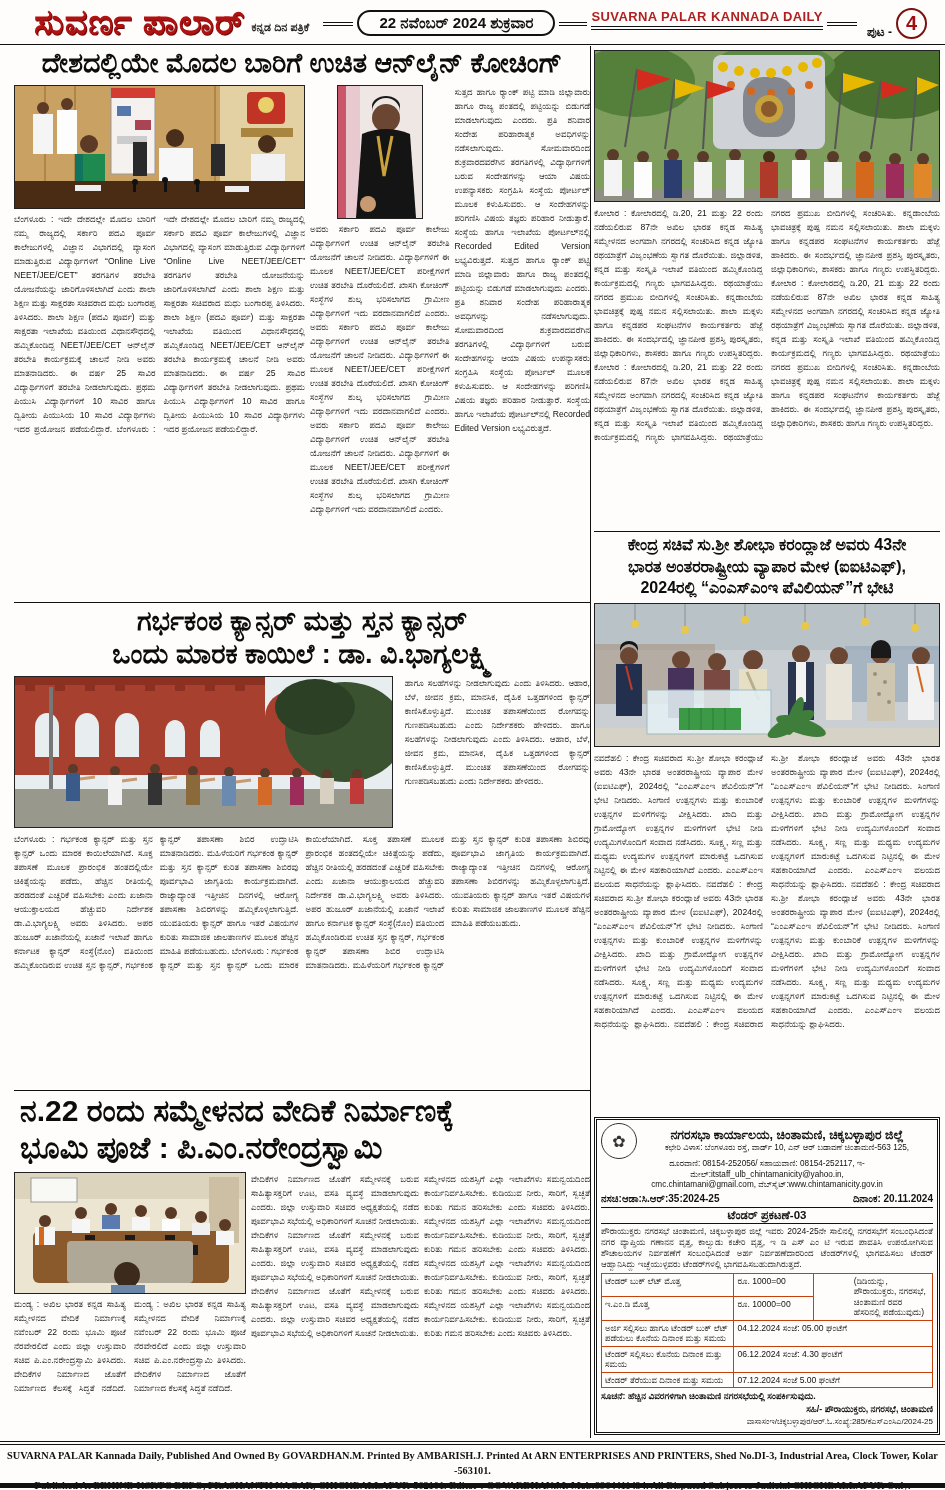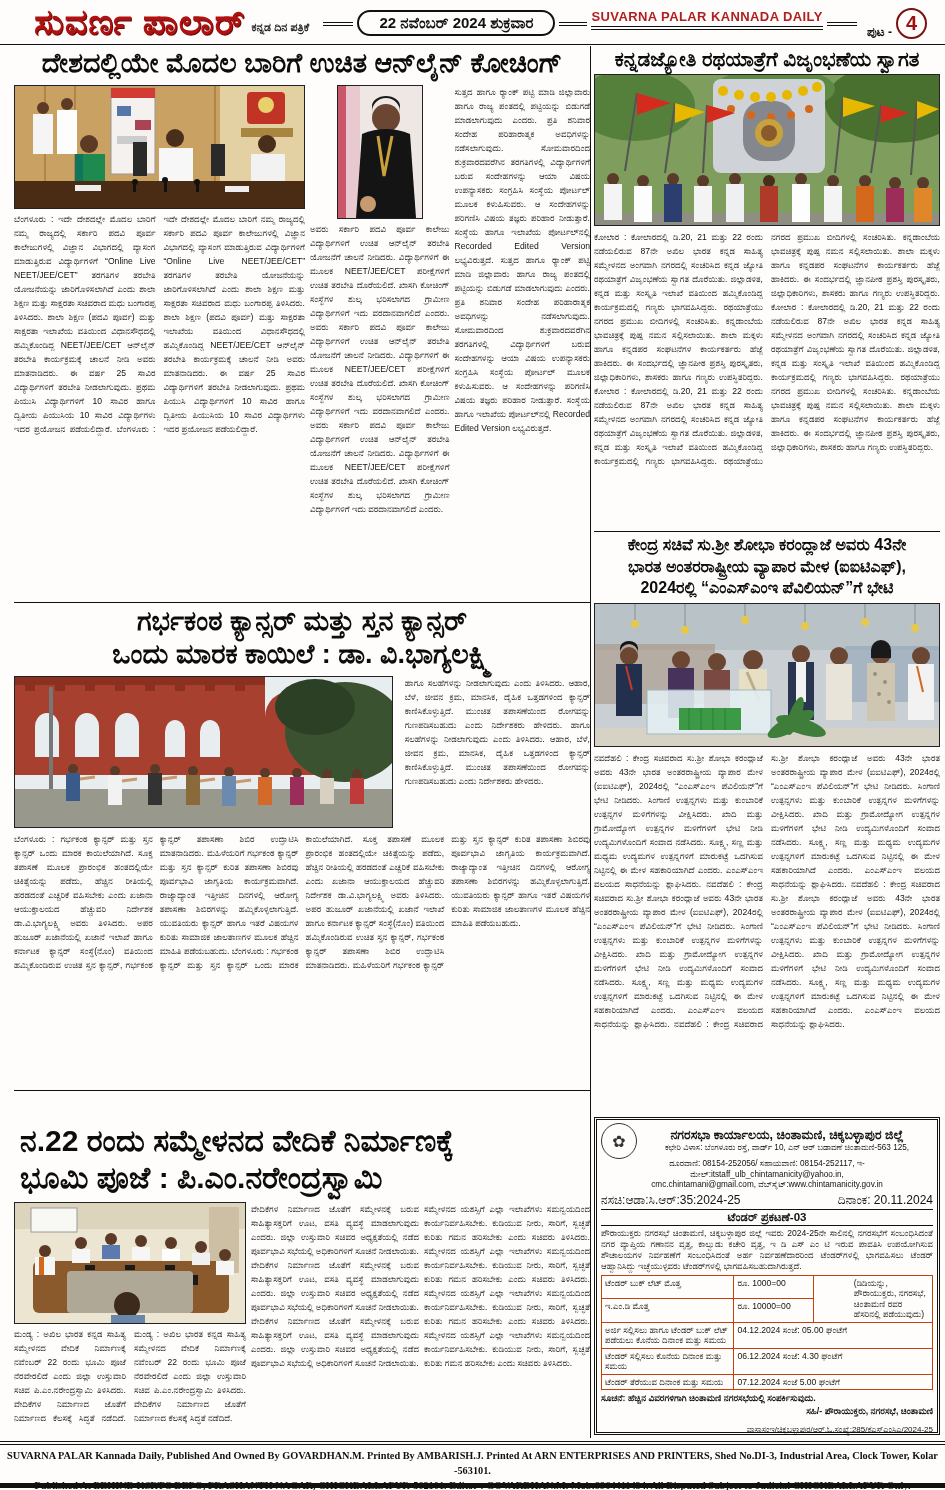--- a/index.html
+++ b/index.html
@@ -36,29 +36,29 @@
   .photo{border:1px solid #222;background:#ddd;overflow:hidden;}
   .row{display:flex;}
   
   .notice{position:absolute;left:594px;top:1117px;width:346px;height:318px;border:3px double #111;
           background:#fffdfb;font-size:8.8px;box-sizing:border-box;padding:3px 4px;}
   .nt-head{display:flex;align-items:center;gap:4px;}
   .seal{width:34px;height:34px;border:1.5px solid #333;border-radius:50%;flex:0 0 34px;
         display:flex;align-items:center;justify-content:center;font-size:16px;color:#333;}
   .nt-org{font-weight:800;font-size:12.5px;text-align:center;flex:1;}
   .nt-addr{text-align:center;font-size:8.2px;line-height:10.5px;}
-  .nt-refrow{display:flex;justify-content:space-between;font-weight:400;margin-top:2px;font-size:12px;text-align:right;}
+  .nt-refrow{display:flex;justify-content:space-between;font-weight:700;margin-top:2px;font-size:10px;text-align:right;}
   .nt-title{border-top:1.5px solid #111;border-bottom:1.5px solid #111;text-align:center;
             font-weight:800;font-size:11.5px;padding:1px 0;margin:2px 0;}
   .nt-para{font-size:8.6px;line-height:11px;text-align:justify;}
   table.nt{border-collapse:collapse;width:100%;margin-top:3px;font-size:8.6px;}
   table.nt td{border:1px solid #c2410c;padding:2px 3px;vertical-align:top;line-height:10.5px;}
   .nt-note{margin-top:3px;font-weight:700;}
   .nt-sign{text-align:right;font-weight:800;margin-top:2px;}
-  .nt-ref2{text-align:right;font-size:8px;margin-top:8px;}
+  .nt-ref2{text-align:right;font-size:8px;margin-top:2px;}
   
   .foot{position:absolute;left:0;top:1441px;width:945px;text-align:center;
         font-family:"Liberation Serif",serif;font-size:10.3px;font-weight:700;line-height:15px;}
   .foot .dr{border-top:4px double #111;margin-bottom:3px;}
   .botbar{position:absolute;left:0;top:1483px;width:945px;height:5px;background:#111;}
 </style>
 </head>
 <body>
 
 <div class="page">
@@ -226,21 +226,21 @@
               </g>
           </g>
         </svg>
       </div>
       <div class="bt" style="width:186px;height:152px;">ಹಾಗೂ ಸಲಹೆಗಳನ್ನು ನೀಡಲಾಗುವುದು ಎಂದು ತಿಳಿಸಿದರು. ಆಹಾರ, ಬೆಳೆ, ಜೀವನ ಕ್ರಮ, ಮಾನಸಿಕ, ದೈಹಿಕ ಒತ್ತಡಗಳಿಂದ ಕ್ಯಾನ್ಸರ್ ಕಾಣಿಸಿಕೊಳ್ಳುತ್ತಿದೆ. ಮುಂಚಿತ ತಪಾಸಣೆಯಿಂದ ರೋಗವನ್ನು ಗುಣಪಡಿಸಬಹುದು ಎಂದು ನಿರ್ದೇಶಕರು ಹೇಳಿದರು. ಹಾಗೂ ಸಲಹೆಗಳನ್ನು ನೀಡಲಾಗುವುದು ಎಂದು ತಿಳಿಸಿದರು. ಆಹಾರ, ಬೆಳೆ, ಜೀವನ ಕ್ರಮ, ಮಾನಸಿಕ, ದೈಹಿಕ ಒತ್ತಡಗಳಿಂದ ಕ್ಯಾನ್ಸರ್ ಕಾಣಿಸಿಕೊಳ್ಳುತ್ತಿದೆ. ಮುಂಚಿತ ತಪಾಸಣೆಯಿಂದ ರೋಗವನ್ನು ಗುಣಪಡಿಸಬಹುದು ಎಂದು ನಿರ್ದೇಶಕರು ಹೇಳಿದರು.</div>
     </div>
     <div class="bt cols4" style="height:252px;margin-top:4px;">ಬೆಂಗಳೂರು : ಗರ್ಭಕಂಠ ಕ್ಯಾನ್ಸರ್ ಮತ್ತು ಸ್ತನ ಕ್ಯಾನ್ಸರ್ ಒಂದು ಮಾರಕ ಕಾಯಿಲೆಯಾಗಿದೆ. ಸೂಕ್ತ ತಪಾಸಣೆ ಮೂಲಕ ಪ್ರಾರಂಭಿಕ ಹಂತದಲ್ಲಿಯೇ ಚಿಕಿತ್ಸೆಯನ್ನು ಪಡೆದು, ಹೆಚ್ಚಿನ ರೀತಿಯಲ್ಲಿ ಹರಡದಂತೆ ಎಚ್ಚರಿಕೆ ವಹಿಸಬೇಕು ಎಂದು ಖಜಾನಾ ಆಯುಕ್ತಾಲಯದ ಹೆಚ್ಚುವರಿ ನಿರ್ದೇಶಕ ಡಾ.ವಿ.ಭಾಗ್ಯಲಕ್ಷ್ಮಿ ಅವರು ತಿಳಿಸಿದರು. ಅಪರ ಹುಜೂರ್ ಖಜಾನೆಯಲ್ಲಿ ಖಜಾನೆ ಇಲಾಖೆ ಹಾಗೂ ಕರ್ನಾಟಕ ಕ್ಯಾನ್ಸರ್ ಸಂಸ್ಥೆ(ನೊಂ) ವತಿಯಿಂದ ಹಮ್ಮಿಕೊಂಡಿರುವ ಉಚಿತ ಸ್ತನ ಕ್ಯಾನ್ಸರ್, ಗರ್ಭಕಂಠ ಕ್ಯಾನ್ಸರ್ ತಪಾಸಣಾ ಶಿಬಿರ ಉದ್ಘಾಟಿಸಿ ಮಾತನಾಡಿದರು. ಮಹಿಳೆಯರಿಗೆ ಗರ್ಭಕಂಠ ಕ್ಯಾನ್ಸರ್ ಮತ್ತು ಸ್ತನ ಕ್ಯಾನ್ಸರ್ ಕುರಿತ ತಪಾಸಣಾ ಶಿಬಿರವು ಪೂರ್ವಭಾವಿ ಜಾಗೃತಿಯ ಕಾರ್ಯಕ್ರಮವಾಗಿದೆ. ರಾಜ್ಯಾದ್ಯಾಂತ ಇತ್ತೀಚಿನ ದಿನಗಳಲ್ಲಿ ಆರೋಗ್ಯ ತಪಾಸಣಾ ಶಿಬಿರಗಳನ್ನು ಹಮ್ಮಿಕೊಳ್ಳಲಾಗುತ್ತಿದೆ. ಯುವತಿಯರು ಕ್ಯಾನ್ಸರ್ ಹಾಗೂ ಇತರೆ ವಿಷಯಗಳ ಕುರಿತು ಸಾಮಾಜಿಕ ಜಾಲತಾಣಗಳ ಮೂಲಕ ಹೆಚ್ಚಿನ ಮಾಹಿತಿ ಪಡೆಯಬಹುದು. ಬೆಂಗಳೂರು : ಗರ್ಭಕಂಠ ಕ್ಯಾನ್ಸರ್ ಮತ್ತು ಸ್ತನ ಕ್ಯಾನ್ಸರ್ ಒಂದು ಮಾರಕ ಕಾಯಿಲೆಯಾಗಿದೆ. ಸೂಕ್ತ ತಪಾಸಣೆ ಮೂಲಕ ಪ್ರಾರಂಭಿಕ ಹಂತದಲ್ಲಿಯೇ ಚಿಕಿತ್ಸೆಯನ್ನು ಪಡೆದು, ಹೆಚ್ಚಿನ ರೀತಿಯಲ್ಲಿ ಹರಡದಂತೆ ಎಚ್ಚರಿಕೆ ವಹಿಸಬೇಕು ಎಂದು ಖಜಾನಾ ಆಯುಕ್ತಾಲಯದ ಹೆಚ್ಚುವರಿ ನಿರ್ದೇಶಕ ಡಾ.ವಿ.ಭಾಗ್ಯಲಕ್ಷ್ಮಿ ಅವರು ತಿಳಿಸಿದರು. ಅಪರ ಹುಜೂರ್ ಖಜಾನೆಯಲ್ಲಿ ಖಜಾನೆ ಇಲಾಖೆ ಹಾಗೂ ಕರ್ನಾಟಕ ಕ್ಯಾನ್ಸರ್ ಸಂಸ್ಥೆ(ನೊಂ) ವತಿಯಿಂದ ಹಮ್ಮಿಕೊಂಡಿರುವ ಉಚಿತ ಸ್ತನ ಕ್ಯಾನ್ಸರ್, ಗರ್ಭಕಂಠ ಕ್ಯಾನ್ಸರ್ ತಪಾಸಣಾ ಶಿಬಿರ ಉದ್ಘಾಟಿಸಿ ಮಾತನಾಡಿದರು. ಮಹಿಳೆಯರಿಗೆ ಗರ್ಭಕಂಠ ಕ್ಯಾನ್ಸರ್ ಮತ್ತು ಸ್ತನ ಕ್ಯಾನ್ಸರ್ ಕುರಿತ ತಪಾಸಣಾ ಶಿಬಿರವು ಪೂರ್ವಭಾವಿ ಜಾಗೃತಿಯ ಕಾರ್ಯಕ್ರಮವಾಗಿದೆ. ರಾಜ್ಯಾದ್ಯಾಂತ ಇತ್ತೀಚಿನ ದಿನಗಳಲ್ಲಿ ಆರೋಗ್ಯ ತಪಾಸಣಾ ಶಿಬಿರಗಳನ್ನು ಹಮ್ಮಿಕೊಳ್ಳಲಾಗುತ್ತಿದೆ. ಯುವತಿಯರು ಕ್ಯಾನ್ಸರ್ ಹಾಗೂ ಇತರೆ ವಿಷಯಗಳ ಕುರಿತು ಸಾಮಾಜಿಕ ಜಾಲತಾಣಗಳ ಮೂಲಕ ಹೆಚ್ಚಿನ ಮಾಹಿತಿ ಪಡೆಯಬಹುದು.</div>
   </section>
   <div class="hrule" style="top:1090px;width:576px;left:14px;"></div>
 
-  <section class="art" style="left:14px;top:1123px;width:576px;height:345px;">
+  <section class="art" style="left:14px;top:1093px;width:576px;height:345px;">
     <div class="hl hlC">ನ.22 ರಂದು ಸಮ್ಮೇಳನದ ವೇದಿಕೆ ನಿರ್ಮಾಣಕ್ಕೆ</div>
     <div class="hl hlC">ಭೂಮಿ ಪೂಜೆ : ಪಿ.ಎಂ.ನರೇಂದ್ರಸ್ವಾಮಿ</div>
     <div class="row" style="gap:5px;margin-top:6px;height:258px;">
       <div style="width:232px;">
         <div class="photo" style="width:230px;height:120px;">
           <svg width="230" height="120" xmlns="http://www.w3.org/2000/svg">
             <rect width="230" height="120" fill="#ece5d2"></rect>
             <rect x="0" y="0" width="230" height="26" fill="#ddd4bd"></rect>
             <rect x="16" y="5" width="46" height="24" fill="#f8f8f4" stroke="#999"></rect>
             <rect x="194" y="4" width="30" height="66" fill="#cdbfa4"></rect>
@@ -286,21 +286,20 @@
           </svg>
         </div>
         <div class="bt cols2" style="height:132px;margin-top:3px;">ಮಂಡ್ಯ : ಅಖಿಲ ಭಾರತ ಕನ್ನಡ ಸಾಹಿತ್ಯ ಸಮ್ಮೇಳನದ ವೇದಿಕೆ ನಿರ್ಮಾಣಕ್ಕೆ ನವೆಂಬರ್ 22 ರಂದು ಭೂಮಿ ಪೂಜೆ ನೆರವೇರಲಿದೆ ಎಂದು ಜಿಲ್ಲಾ ಉಸ್ತುವಾರಿ ಸಚಿವ ಪಿ.ಎಂ.ನರೇಂದ್ರಸ್ವಾಮಿ ತಿಳಿಸಿದರು. ವೇದಿಕೆಗಳ ನಿರ್ಮಾಣದ ಜೊತೆಗೆ ನಿರ್ಮಾಣದ ಕೆಲಸಕ್ಕೆ ಸಿದ್ಧತೆ ನಡೆದಿದೆ. ಮಂಡ್ಯ : ಅಖಿಲ ಭಾರತ ಕನ್ನಡ ಸಾಹಿತ್ಯ ಸಮ್ಮೇಳನದ ವೇದಿಕೆ ನಿರ್ಮಾಣಕ್ಕೆ ನವೆಂಬರ್ 22 ರಂದು ಭೂಮಿ ಪೂಜೆ ನೆರವೇರಲಿದೆ ಎಂದು ಜಿಲ್ಲಾ ಉಸ್ತುವಾರಿ ಸಚಿವ ಪಿ.ಎಂ.ನರೇಂದ್ರಸ್ವಾಮಿ ತಿಳಿಸಿದರು. ವೇದಿಕೆಗಳ ನಿರ್ಮಾಣದ ಜೊತೆಗೆ ನಿರ್ಮಾಣದ ಕೆಲಸಕ್ಕೆ ಸಿದ್ಧತೆ ನಡೆದಿದೆ.</div>
       </div>
       <div class="bt" style="width:168px;height:258px;">ವೇದಿಕೆಗಳ ನಿರ್ಮಾಣದ ಜೊತೆಗೆ ಸಮ್ಮೇಳನಕ್ಕೆ ಬರುವ ಸಾಹಿತ್ಯಾಸಕ್ತರಿಗೆ ಊಟ, ವಸತಿ ವ್ಯವಸ್ಥೆ ಮಾಡಲಾಗುವುದು ಎಂದರು. ಜಿಲ್ಲಾ ಉಸ್ತುವಾರಿ ಸಚಿವರ ಅಧ್ಯಕ್ಷತೆಯಲ್ಲಿ ನಡೆದ ಪೂರ್ವಭಾವಿ ಸಭೆಯಲ್ಲಿ ಅಧಿಕಾರಿಗಳಿಗೆ ಸೂಚನೆ ನೀಡಲಾಯಿತು. ವೇದಿಕೆಗಳ ನಿರ್ಮಾಣದ ಜೊತೆಗೆ ಸಮ್ಮೇಳನಕ್ಕೆ ಬರುವ ಸಾಹಿತ್ಯಾಸಕ್ತರಿಗೆ ಊಟ, ವಸತಿ ವ್ಯವಸ್ಥೆ ಮಾಡಲಾಗುವುದು ಎಂದರು. ಜಿಲ್ಲಾ ಉಸ್ತುವಾರಿ ಸಚಿವರ ಅಧ್ಯಕ್ಷತೆಯಲ್ಲಿ ನಡೆದ ಪೂರ್ವಭಾವಿ ಸಭೆಯಲ್ಲಿ ಅಧಿಕಾರಿಗಳಿಗೆ ಸೂಚನೆ ನೀಡಲಾಯಿತು. ವೇದಿಕೆಗಳ ನಿರ್ಮಾಣದ ಜೊತೆಗೆ ಸಮ್ಮೇಳನಕ್ಕೆ ಬರುವ ಸಾಹಿತ್ಯಾಸಕ್ತರಿಗೆ ಊಟ, ವಸತಿ ವ್ಯವಸ್ಥೆ ಮಾಡಲಾಗುವುದು ಎಂದರು. ಜಿಲ್ಲಾ ಉಸ್ತುವಾರಿ ಸಚಿವರ ಅಧ್ಯಕ್ಷತೆಯಲ್ಲಿ ನಡೆದ ಪೂರ್ವಭಾವಿ ಸಭೆಯಲ್ಲಿ ಅಧಿಕಾರಿಗಳಿಗೆ ಸೂಚನೆ ನೀಡಲಾಯಿತು.</div>
       <div class="bt" style="width:166px;height:258px;">ಸಮ್ಮೇಳನದ ಯಶಸ್ಸಿಗೆ ಎಲ್ಲಾ ಇಲಾಖೆಗಳು ಸಮನ್ವಯದಿಂದ ಕಾರ್ಯನಿರ್ವಹಿಸಬೇಕು. ಕುಡಿಯುವ ನೀರು, ಸಾರಿಗೆ, ಸ್ವಚ್ಛತೆ ಕುರಿತು ಗಮನ ಹರಿಸಬೇಕು ಎಂದು ಸಚಿವರು ತಿಳಿಸಿದರು. ಸಮ್ಮೇಳನದ ಯಶಸ್ಸಿಗೆ ಎಲ್ಲಾ ಇಲಾಖೆಗಳು ಸಮನ್ವಯದಿಂದ ಕಾರ್ಯನಿರ್ವಹಿಸಬೇಕು. ಕುಡಿಯುವ ನೀರು, ಸಾರಿಗೆ, ಸ್ವಚ್ಛತೆ ಕುರಿತು ಗಮನ ಹರಿಸಬೇಕು ಎಂದು ಸಚಿವರು ತಿಳಿಸಿದರು. ಸಮ್ಮೇಳನದ ಯಶಸ್ಸಿಗೆ ಎಲ್ಲಾ ಇಲಾಖೆಗಳು ಸಮನ್ವಯದಿಂದ ಕಾರ್ಯನಿರ್ವಹಿಸಬೇಕು. ಕುಡಿಯುವ ನೀರು, ಸಾರಿಗೆ, ಸ್ವಚ್ಛತೆ ಕುರಿತು ಗಮನ ಹರಿಸಬೇಕು ಎಂದು ಸಚಿವರು ತಿಳಿಸಿದರು. ಸಮ್ಮೇಳನದ ಯಶಸ್ಸಿಗೆ ಎಲ್ಲಾ ಇಲಾಖೆಗಳು ಸಮನ್ವಯದಿಂದ ಕಾರ್ಯನಿರ್ವಹಿಸಬೇಕು. ಕುಡಿಯುವ ನೀರು, ಸಾರಿಗೆ, ಸ್ವಚ್ಛತೆ ಕುರಿತು ಗಮನ ಹರಿಸಬೇಕು ಎಂದು ಸಚಿವರು ತಿಳಿಸಿದರು.</div>
     </div>
   </section>
 
   <section class="art" style="left:594px;top:47px;width:346px;height:484px;">
-    <div class="hl hlR1">ಕನ್ನಡಜ್ಯೋತಿ ರಥಯಾತ್ರೆಗೆ ವಿಜೃಂಭಣೆಯ ಸ್ವಾಗತ</div>
     <div class="photo" style="width:344px;height:150px;margin-top:3px;">
       <svg width="344" height="150" xmlns="http://www.w3.org/2000/svg">
         <rect width="344" height="150" fill="#7f9e5e"></rect>
         <ellipse cx="40" cy="30" rx="60" ry="36" fill="#55803c"></ellipse>
           <ellipse cx="300" cy="28" rx="70" ry="40" fill="#49702f"></ellipse>
           <ellipse cx="180" cy="14" rx="60" ry="22" fill="#5d8a42"></ellipse>
         <rect x="118" y="4" width="112" height="94" rx="8" fill="#cfd2d6"></rect>
         <rect x="148" y="26" width="52" height="60" rx="20" fill="#84888e"></rect>
         <g fill="#e6b800">
             <circle cx="128" cy="16" r="5"></circle>

